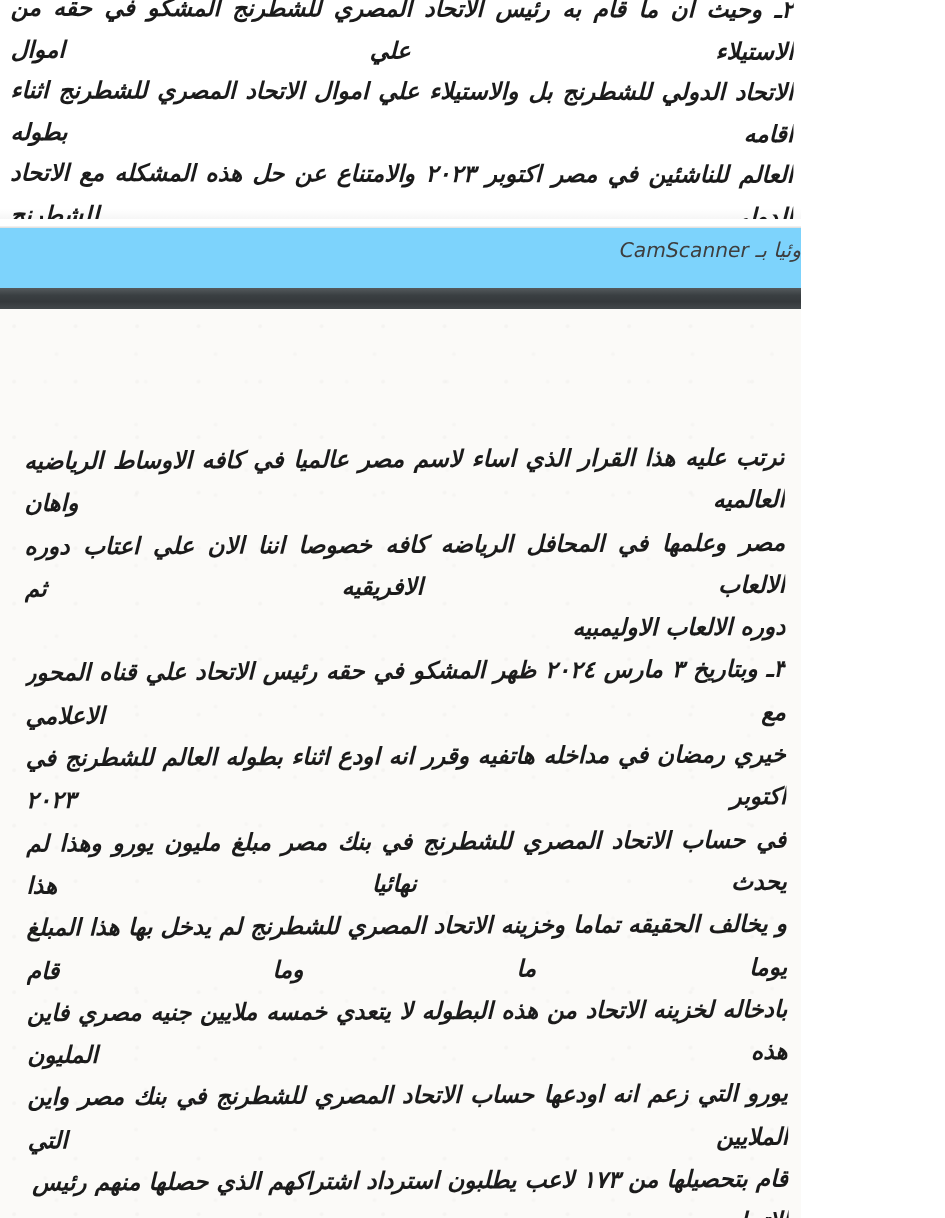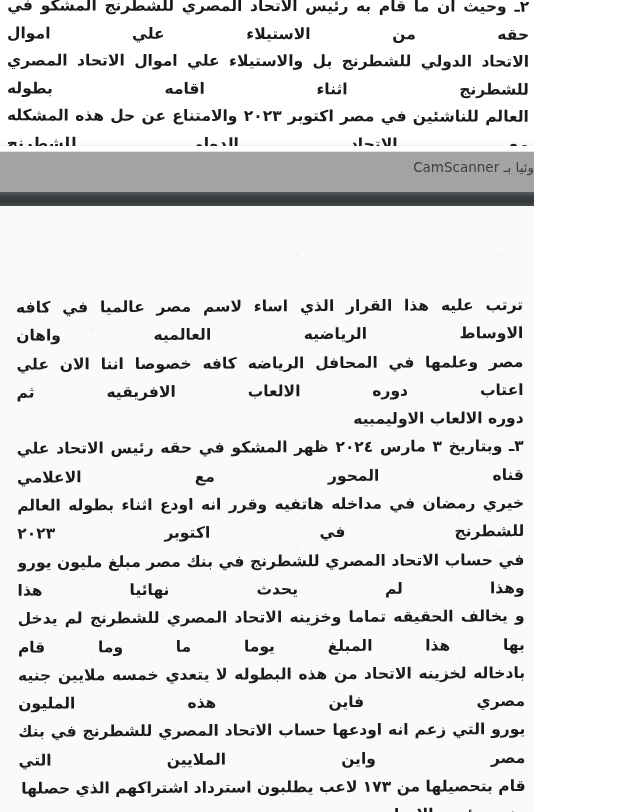--- a/index.html
+++ b/index.html
@@ -5,20 +5,21 @@
   html, body { margin: 0; padding: 0; background: #ffffff; }
 
   .screen {
     position: relative;
     width: 534px;
     height: 812px;
     overflow: hidden;
     background: #ffffff;
     font-family: "DejaVu Sans", sans-serif;
     color: var(--ink, #1b1b1b);
+    font-style: italic;
   }
 
   
   .page1 {
     position: absolute;
     top: 0; left: 0; right: 0;
     height: 146px;
     background: #ffffff;
     overflow: hidden;
   }
@@ -46,21 +47,21 @@
   .fdivider {
     position: absolute;
     top: 151px; left: 0; right: 0;
     height: 1px;
     background: var(--divider, #e4e2e0);
   }
   .footer {
     position: absolute;
     top: 152px; left: 0; right: 0;
     height: 40px;
-    background: #a3a3a3;
+    background: #7dd3fc;
     text-align: center;
   }
   .cam {
     position: absolute;
     right: 0px; top: 7px;
     direction: rtl;
     white-space: nowrap;
     font-size: 13.5px;
     font-weight: 400;
     color: var(--footer_ink, #3e3e3e);

